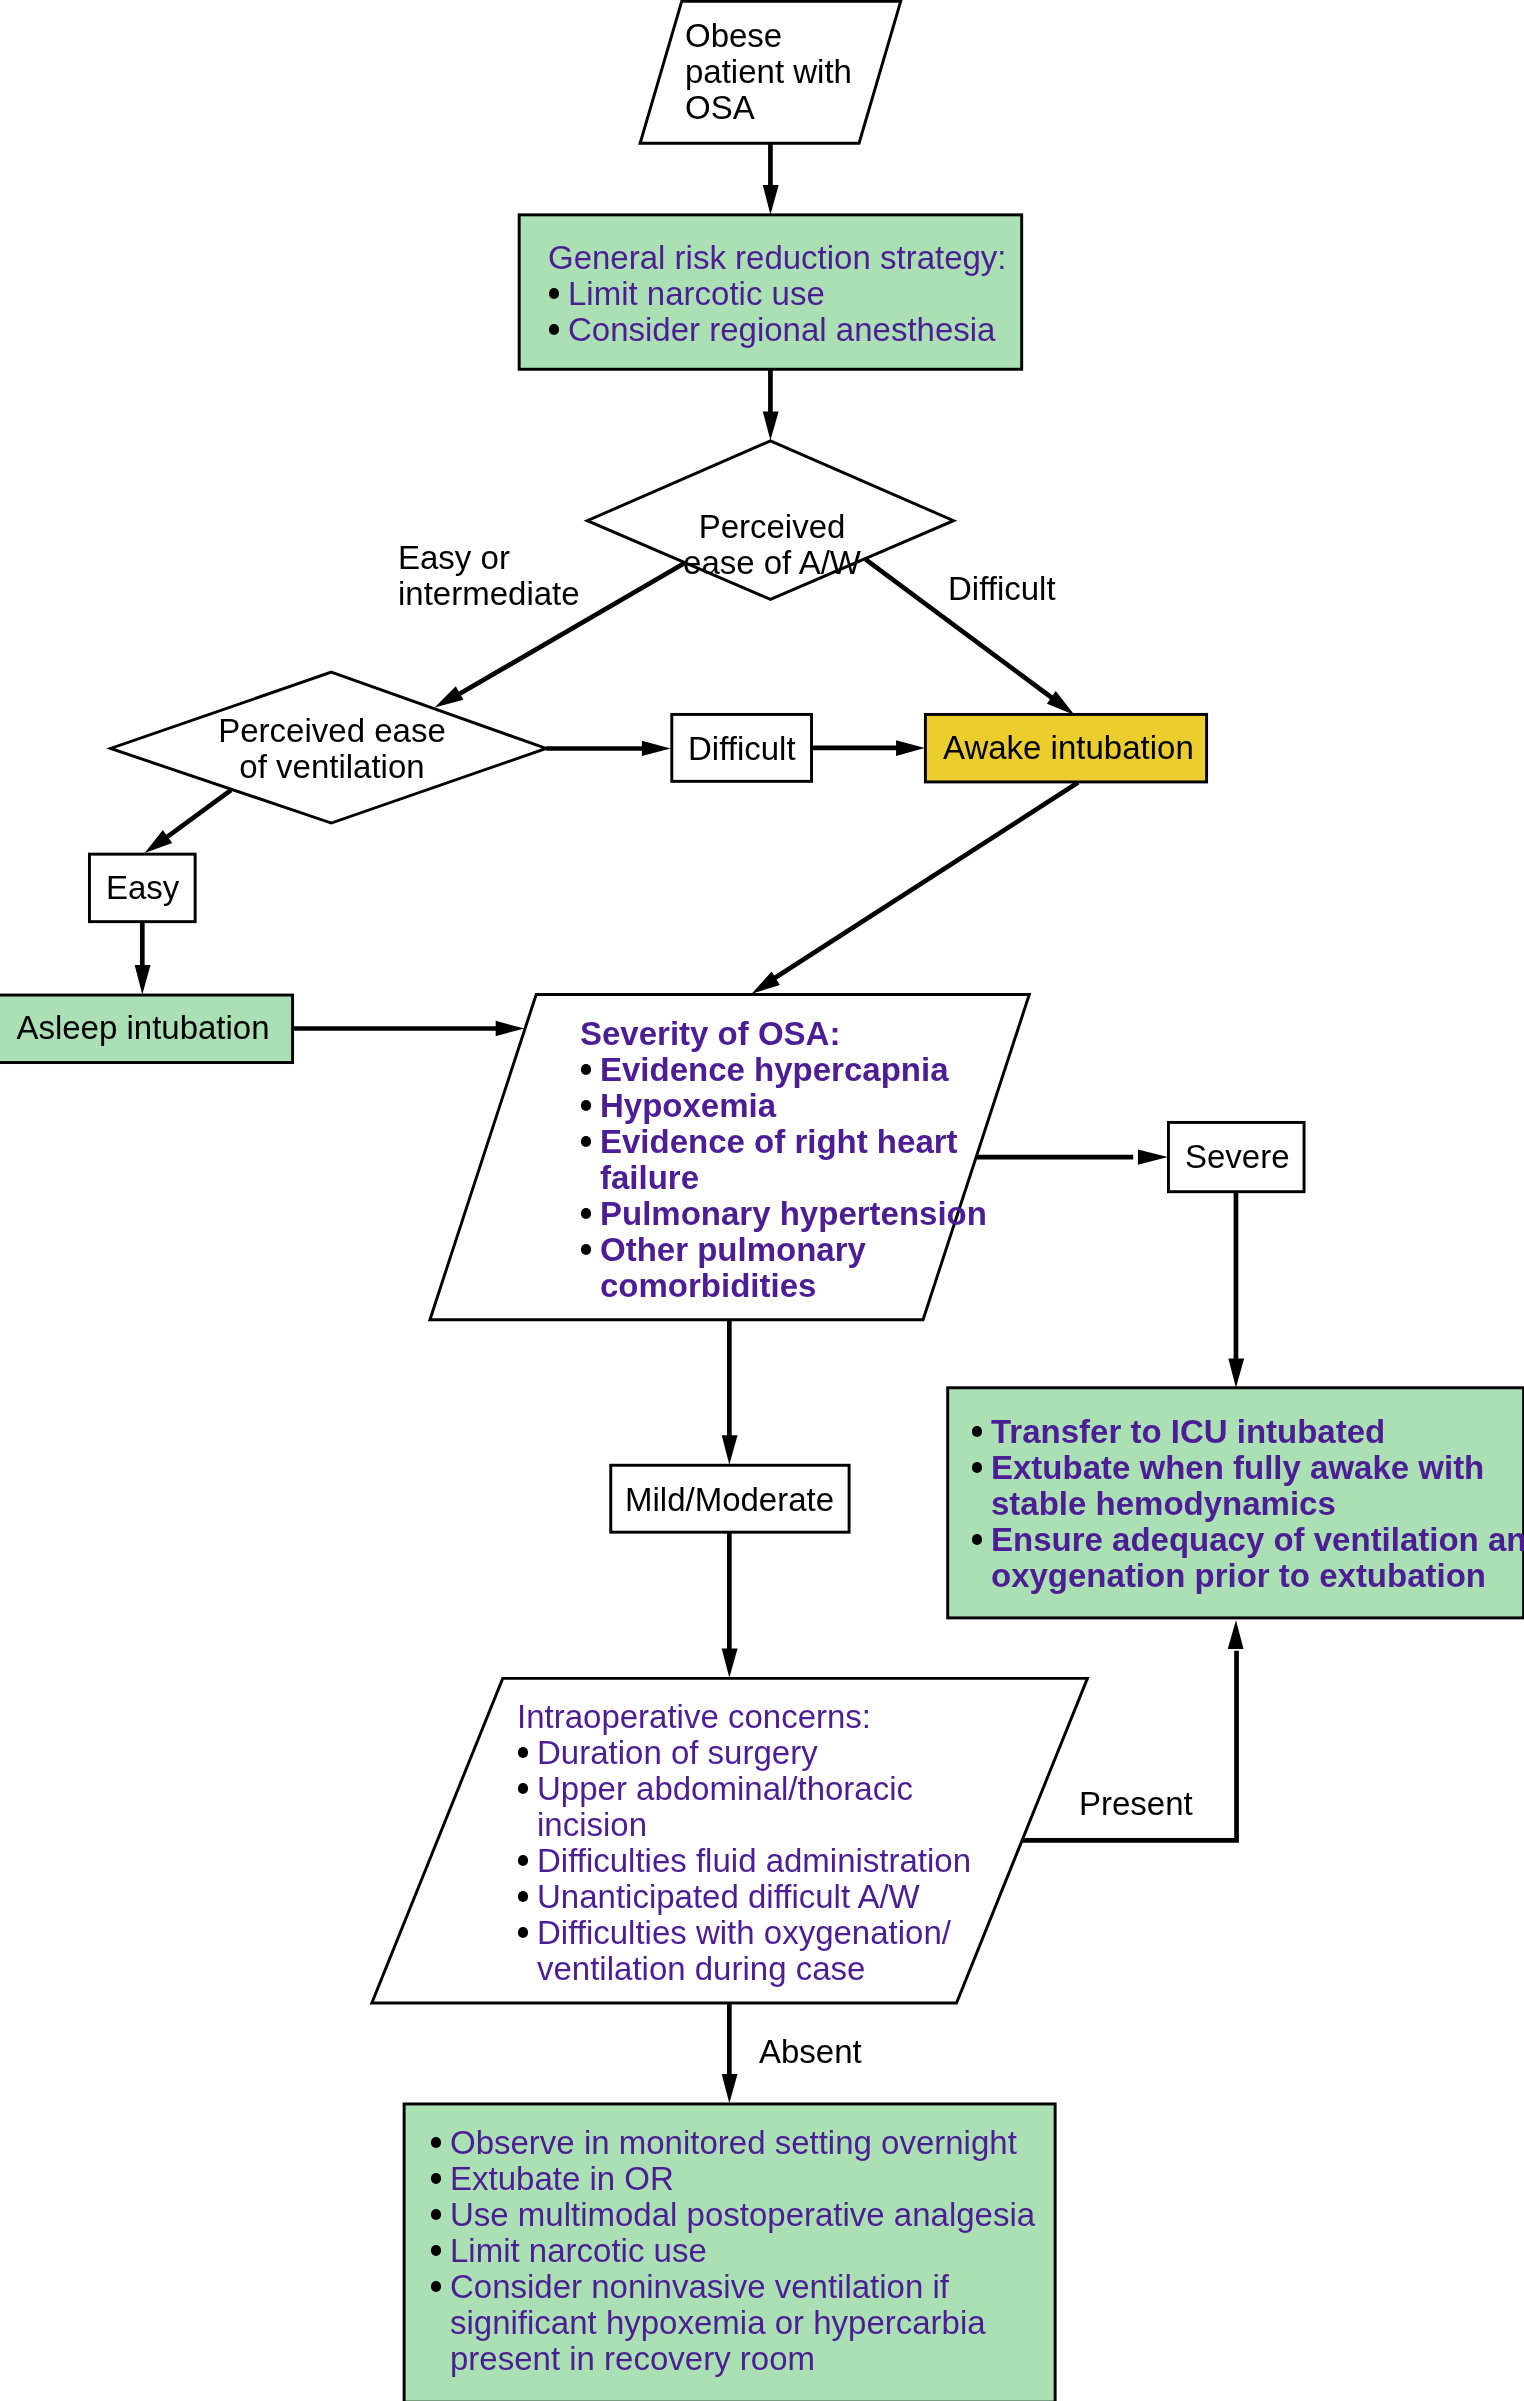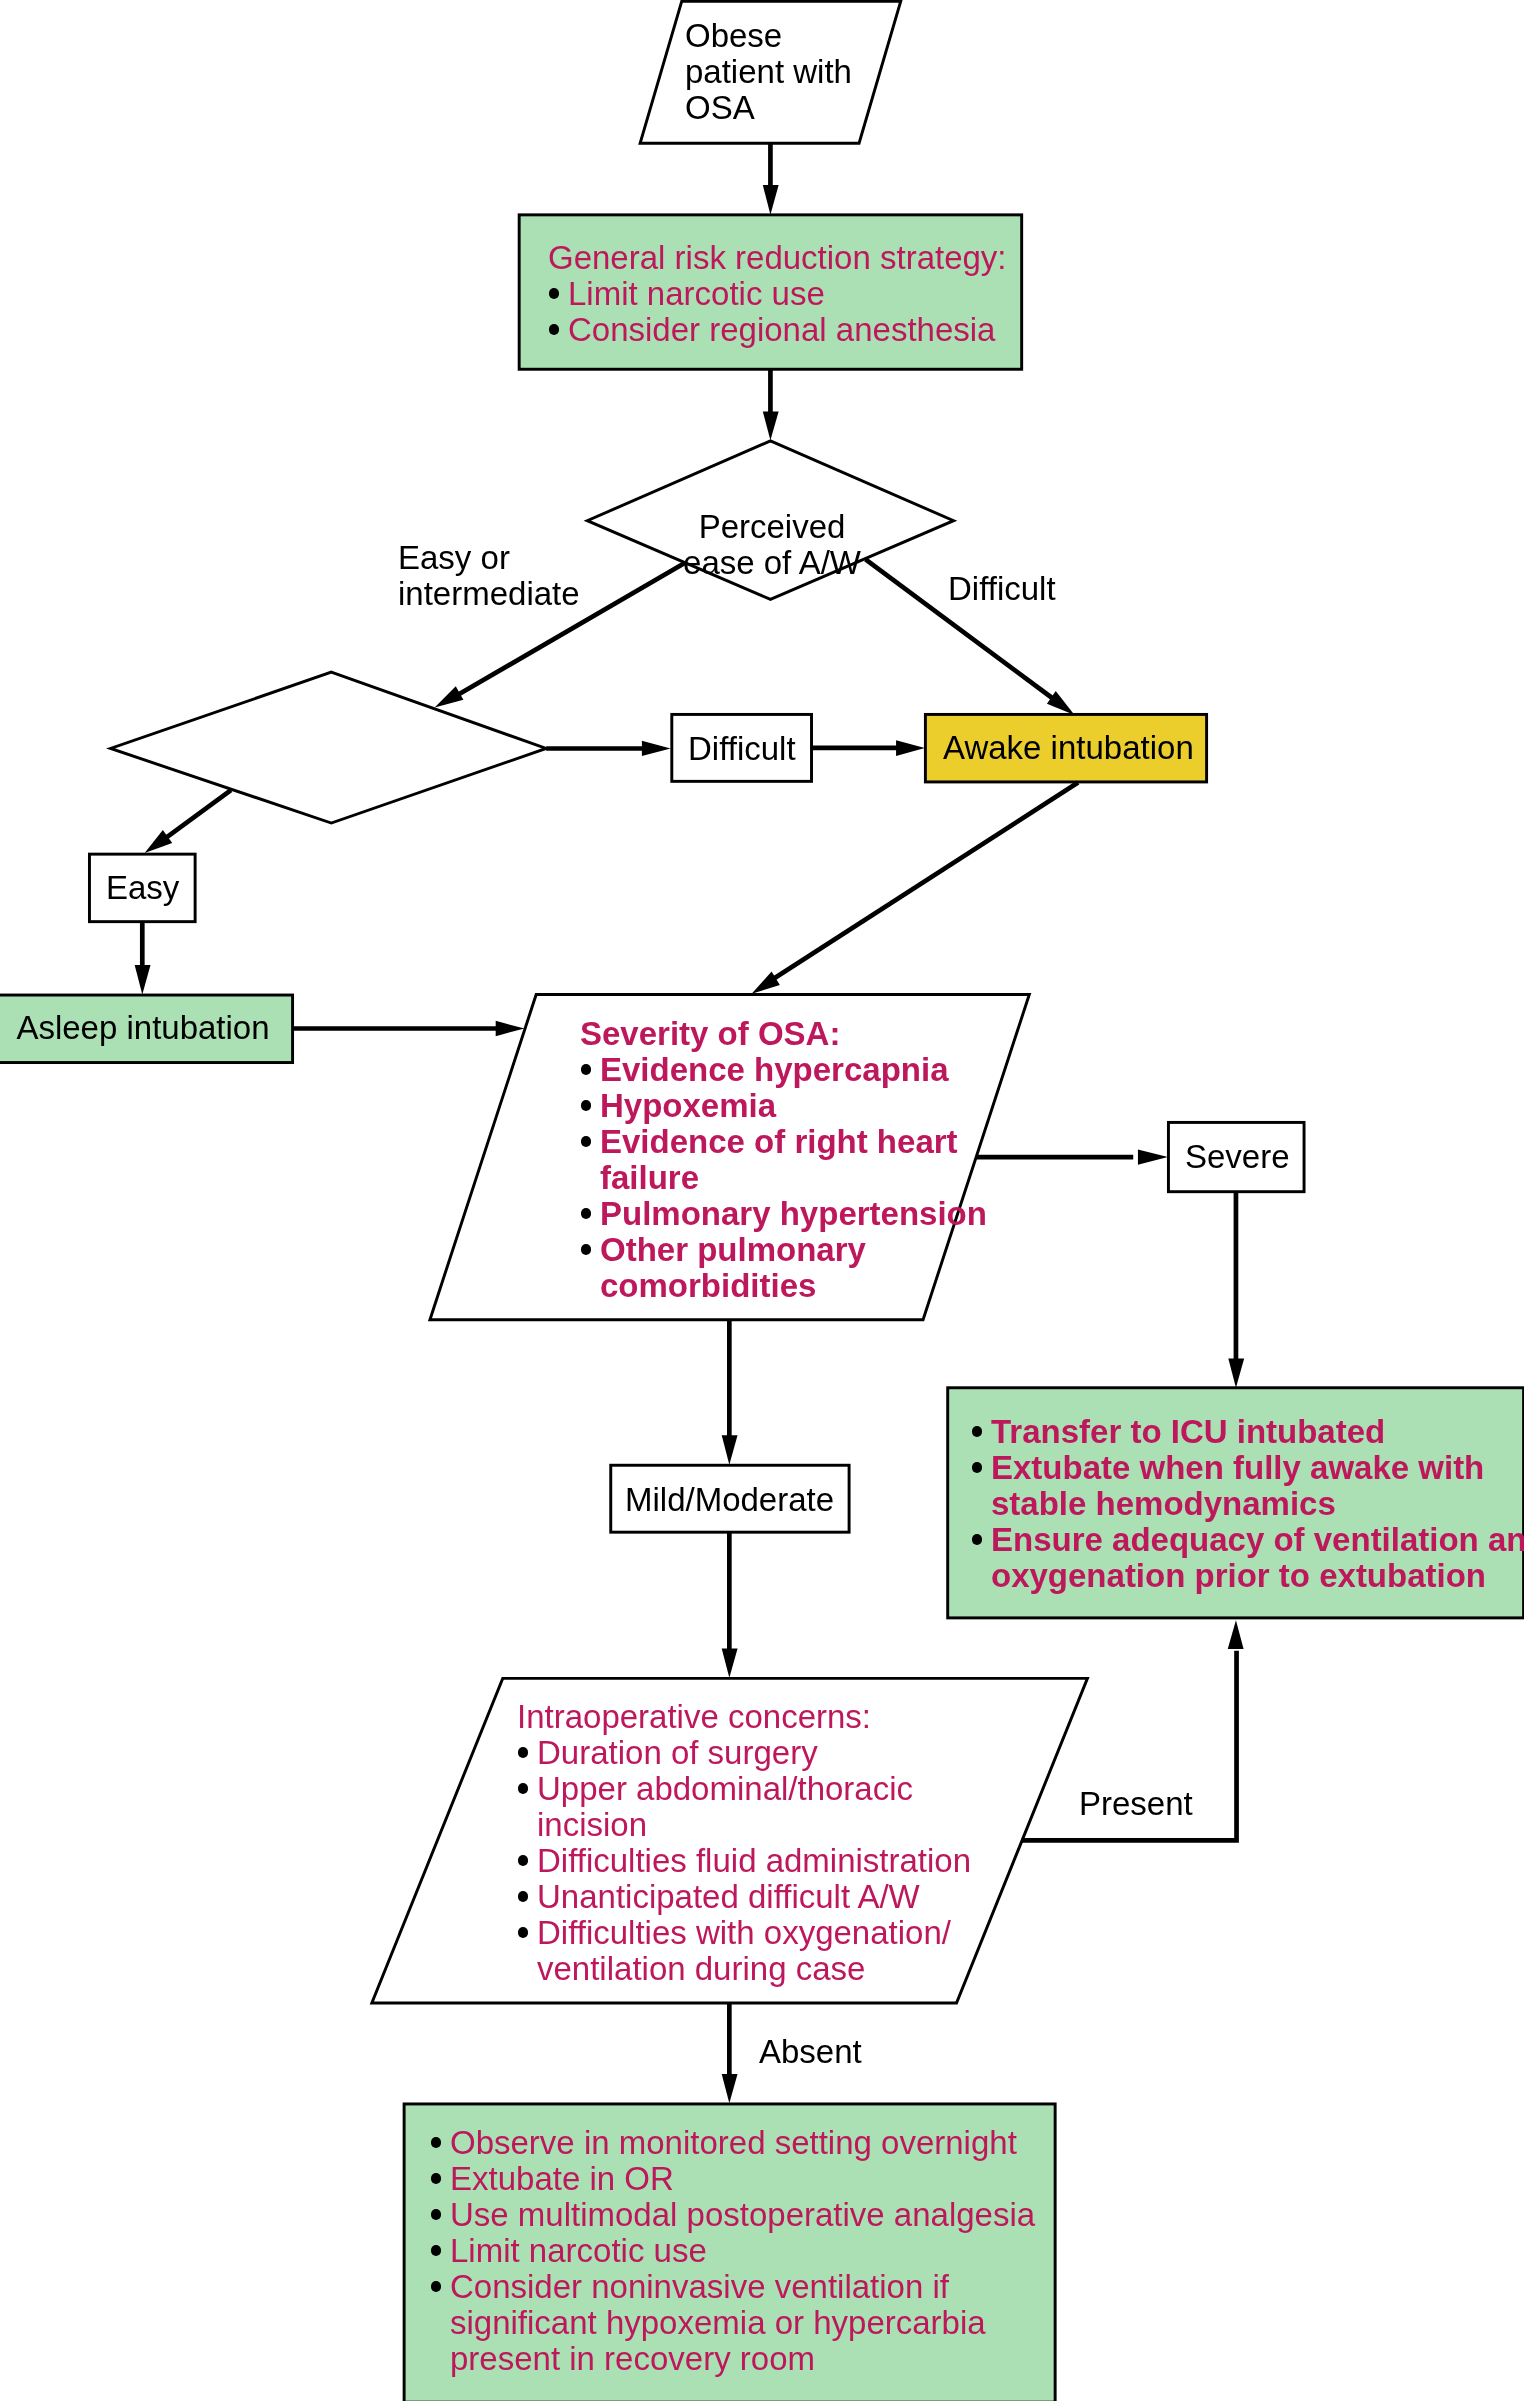--- a/index.html
+++ b/index.html
@@ -4,21 +4,21 @@
 <title>OSA Perioperative Management Algorithm</title>
 <style>
   html,body{margin:0;padding:0;background:#ffffff;}
   body{width:1525px;height:2401px;overflow:hidden;
        font-family:"Liberation Sans",sans-serif;-webkit-font-smoothing:antialiased;}
   #stage{position:relative;width:1525px;height:2401px;background:#fff;border-radius:11px;}
   svg#diagram{position:absolute;left:0;top:0;width:1525px;height:2401px;display:block;}
   .txt{position:absolute;font-family:"Liberation Sans",sans-serif;font-size:33px;
        line-height:36px;color:#000;white-space:pre;letter-spacing:0px;}
   .blk{position:absolute;font-family:"Liberation Sans",sans-serif;font-size:33px;
-       line-height:36px;color:#be185d;}
+       line-height:36px;color:#4c1d95;}
   .blk .hd{white-space:pre;}
   .blk ul{list-style:none;margin:0;padding:0;}
   .blk li{position:relative;padding-left:20px;white-space:pre;}
   .blk li::before{content:"";position:absolute;left:0.6px;top:12.3px;width:10.6px;height:10.6px;
                   border-radius:50%;background:#000;}
 </style>
 </head>
 <body>
 
 <div id="stage">
@@ -114,20 +114,22 @@
     <div class="hd">General risk reduction strategy:</div>
     <ul>
         <li>Limit narcotic use</li>
         <li>Consider regional anesthesia</li>
       </ul>
   </div>
 
   <div class="txt" style="left:772px;top:481px;text-align:center;transform:translateX(-50%);margin-top:28px;">Perceived
 ease of A/W</div>
 
+  <div class="txt" style="left:332px;top:713px;text-align:center;transform:translateX(-50%);">Perceived ease
+of ventilation</div>
 
   <div class="txt" style="left:688px;top:731px;">Difficult</div>
 
   <div class="txt" style="left:943px;top:730px;">Awake intubation</div>
 
   <div class="txt" style="left:106px;top:870px;">Easy</div>
 
   <div class="txt" style="left:16.4px;top:1010px;">Asleep intubation</div>
 
   <div class="txt" style="left:1185px;top:1139px;">Severe</div>

